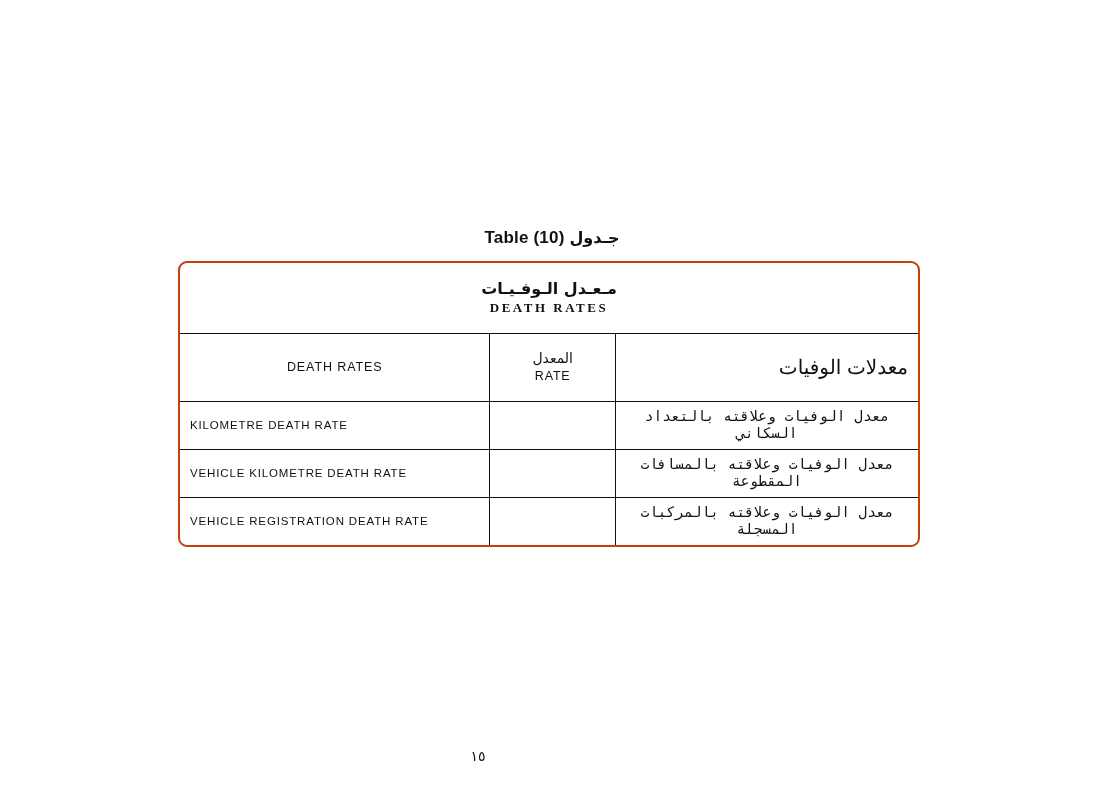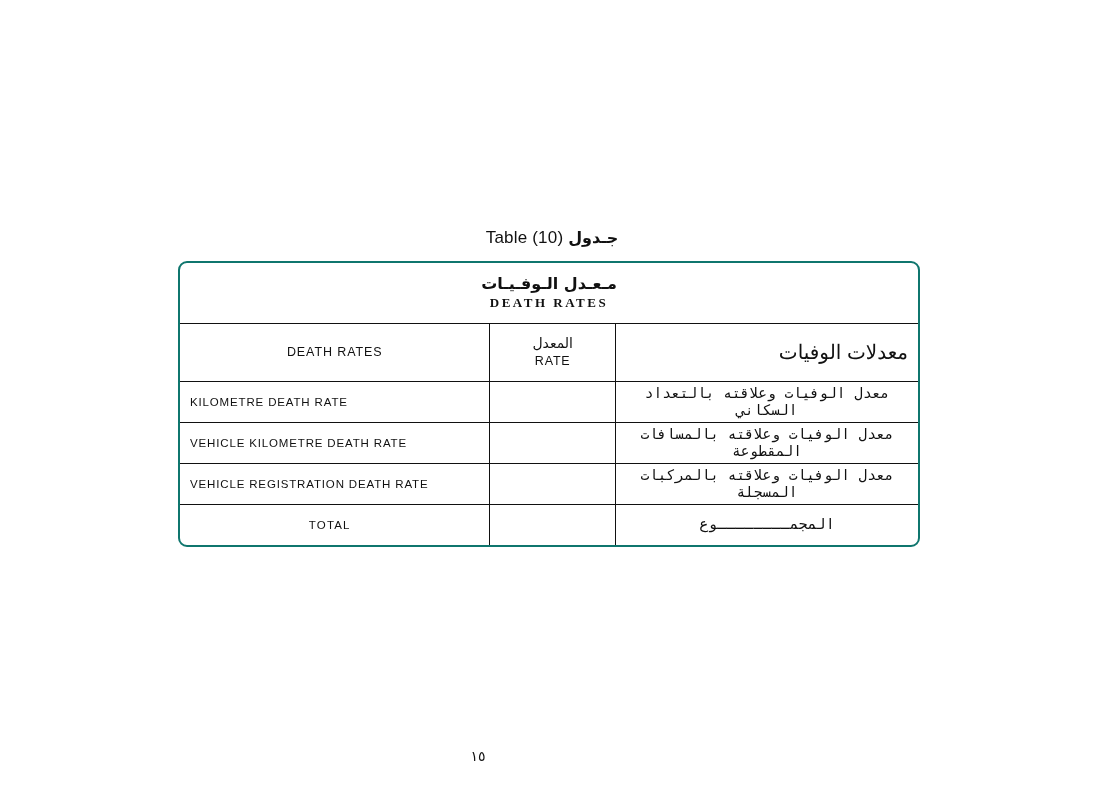--- a/index.html
+++ b/index.html
@@ -36,31 +36,31 @@
   .caption .cap-ar {
     font-family: "DejaVu Sans", sans-serif;
     font-size: 16px;
     font-weight: bold;
     direction: rtl;
     unicode-bidi: isolate;
   }
   .caption .cap-en {
     font-family: "Liberation Sans", sans-serif;
     font-size: 17px;
-    font-weight: normal;
+    font-weight: bold;
   }
 
   
   .table-frame {
     position: absolute;
     left: 178px;
     top: 261px;
     width: 742px;
     height: 286px;
-    border: 2px solid #0f766e;
+    border: 2px solid #c2410c;
     border-radius: 9px;
     box-sizing: border-box;
     background: #ffffff;
     overflow: hidden;
   }
 
   table.death-rates {
     width: 100%;
     height: 100%;
     border-collapse: collapse;
@@ -223,24 +223,19 @@
           <td class="cell-rate"></td>
           <td class="cell-ar">معدل الوفيات وعلاقته بالمسافات المقطوعة</td>
         </tr>
 
         <tr class="data-row">
           <td class="cell-en">VEHICLE REGISTRATION DEATH RATE</td>
           <td class="cell-rate"></td>
           <td class="cell-ar">معدل الوفيات وعلاقته بالمركبات المسجلة</td>
         </tr>
 
-        <tr class="data-row">
-          <td class="cell-en center">TOTAL</td>
-          <td class="cell-rate"></td>
-          <td class="cell-ar total">المجمــــــــوع</td>
-        </tr>
       </tbody>
     </table>
   </div>
 
   <div class="page-number">١٥</div>
 
 </div>
 
 </body></html>

